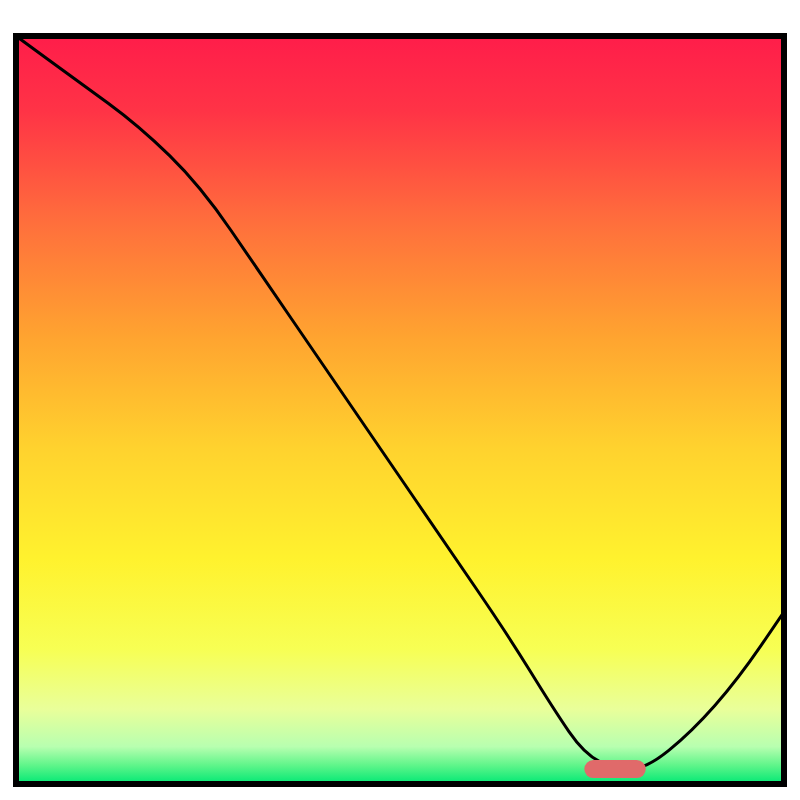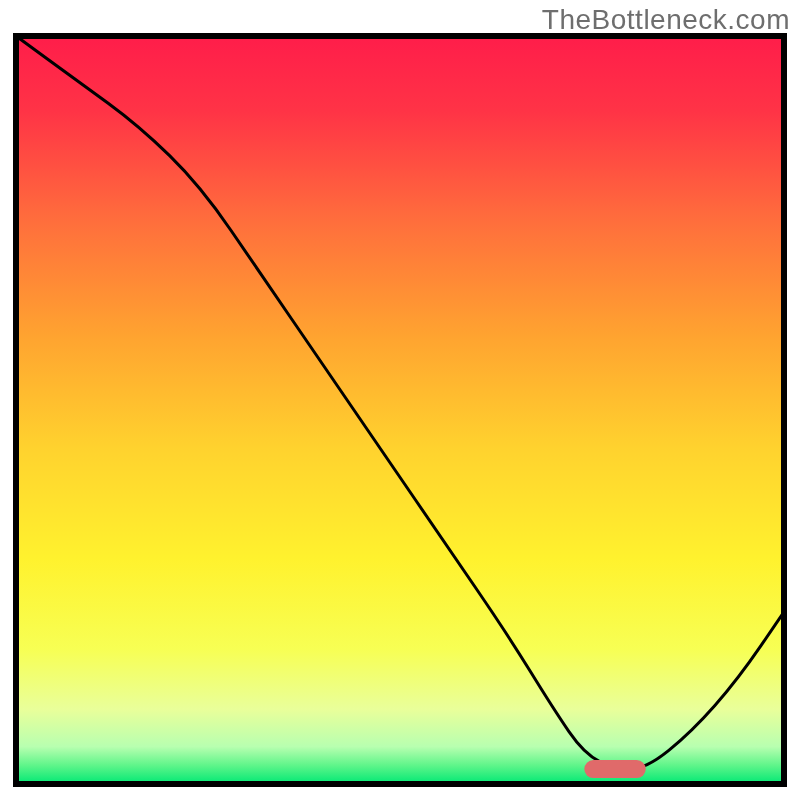--- a/index.html
+++ b/index.html
@@ -29,21 +29,20 @@
   }
   svg {
     display: block;
   }
 </style>
 </head>
 <body>
 
 <div class="frame">
 
-  <div class="watermark">TheBottleneck.com</div>
 
   <svg id="chart-svg" width="800" height="800" viewBox="0 0 800 800">
     <defs>
       <linearGradient id="bg-grad" x1="0" y1="0" x2="0" y2="1">
           <stop offset="0%" stop-color="#ff1d4a"></stop>
           <stop offset="10%" stop-color="#ff3346"></stop>
           <stop offset="25%" stop-color="#ff6f3c"></stop>
           <stop offset="40%" stop-color="#ffa330"></stop>
           <stop offset="55.00000000000001%" stop-color="#ffd22e"></stop>
           <stop offset="70%" stop-color="#fff22e"></stop>

